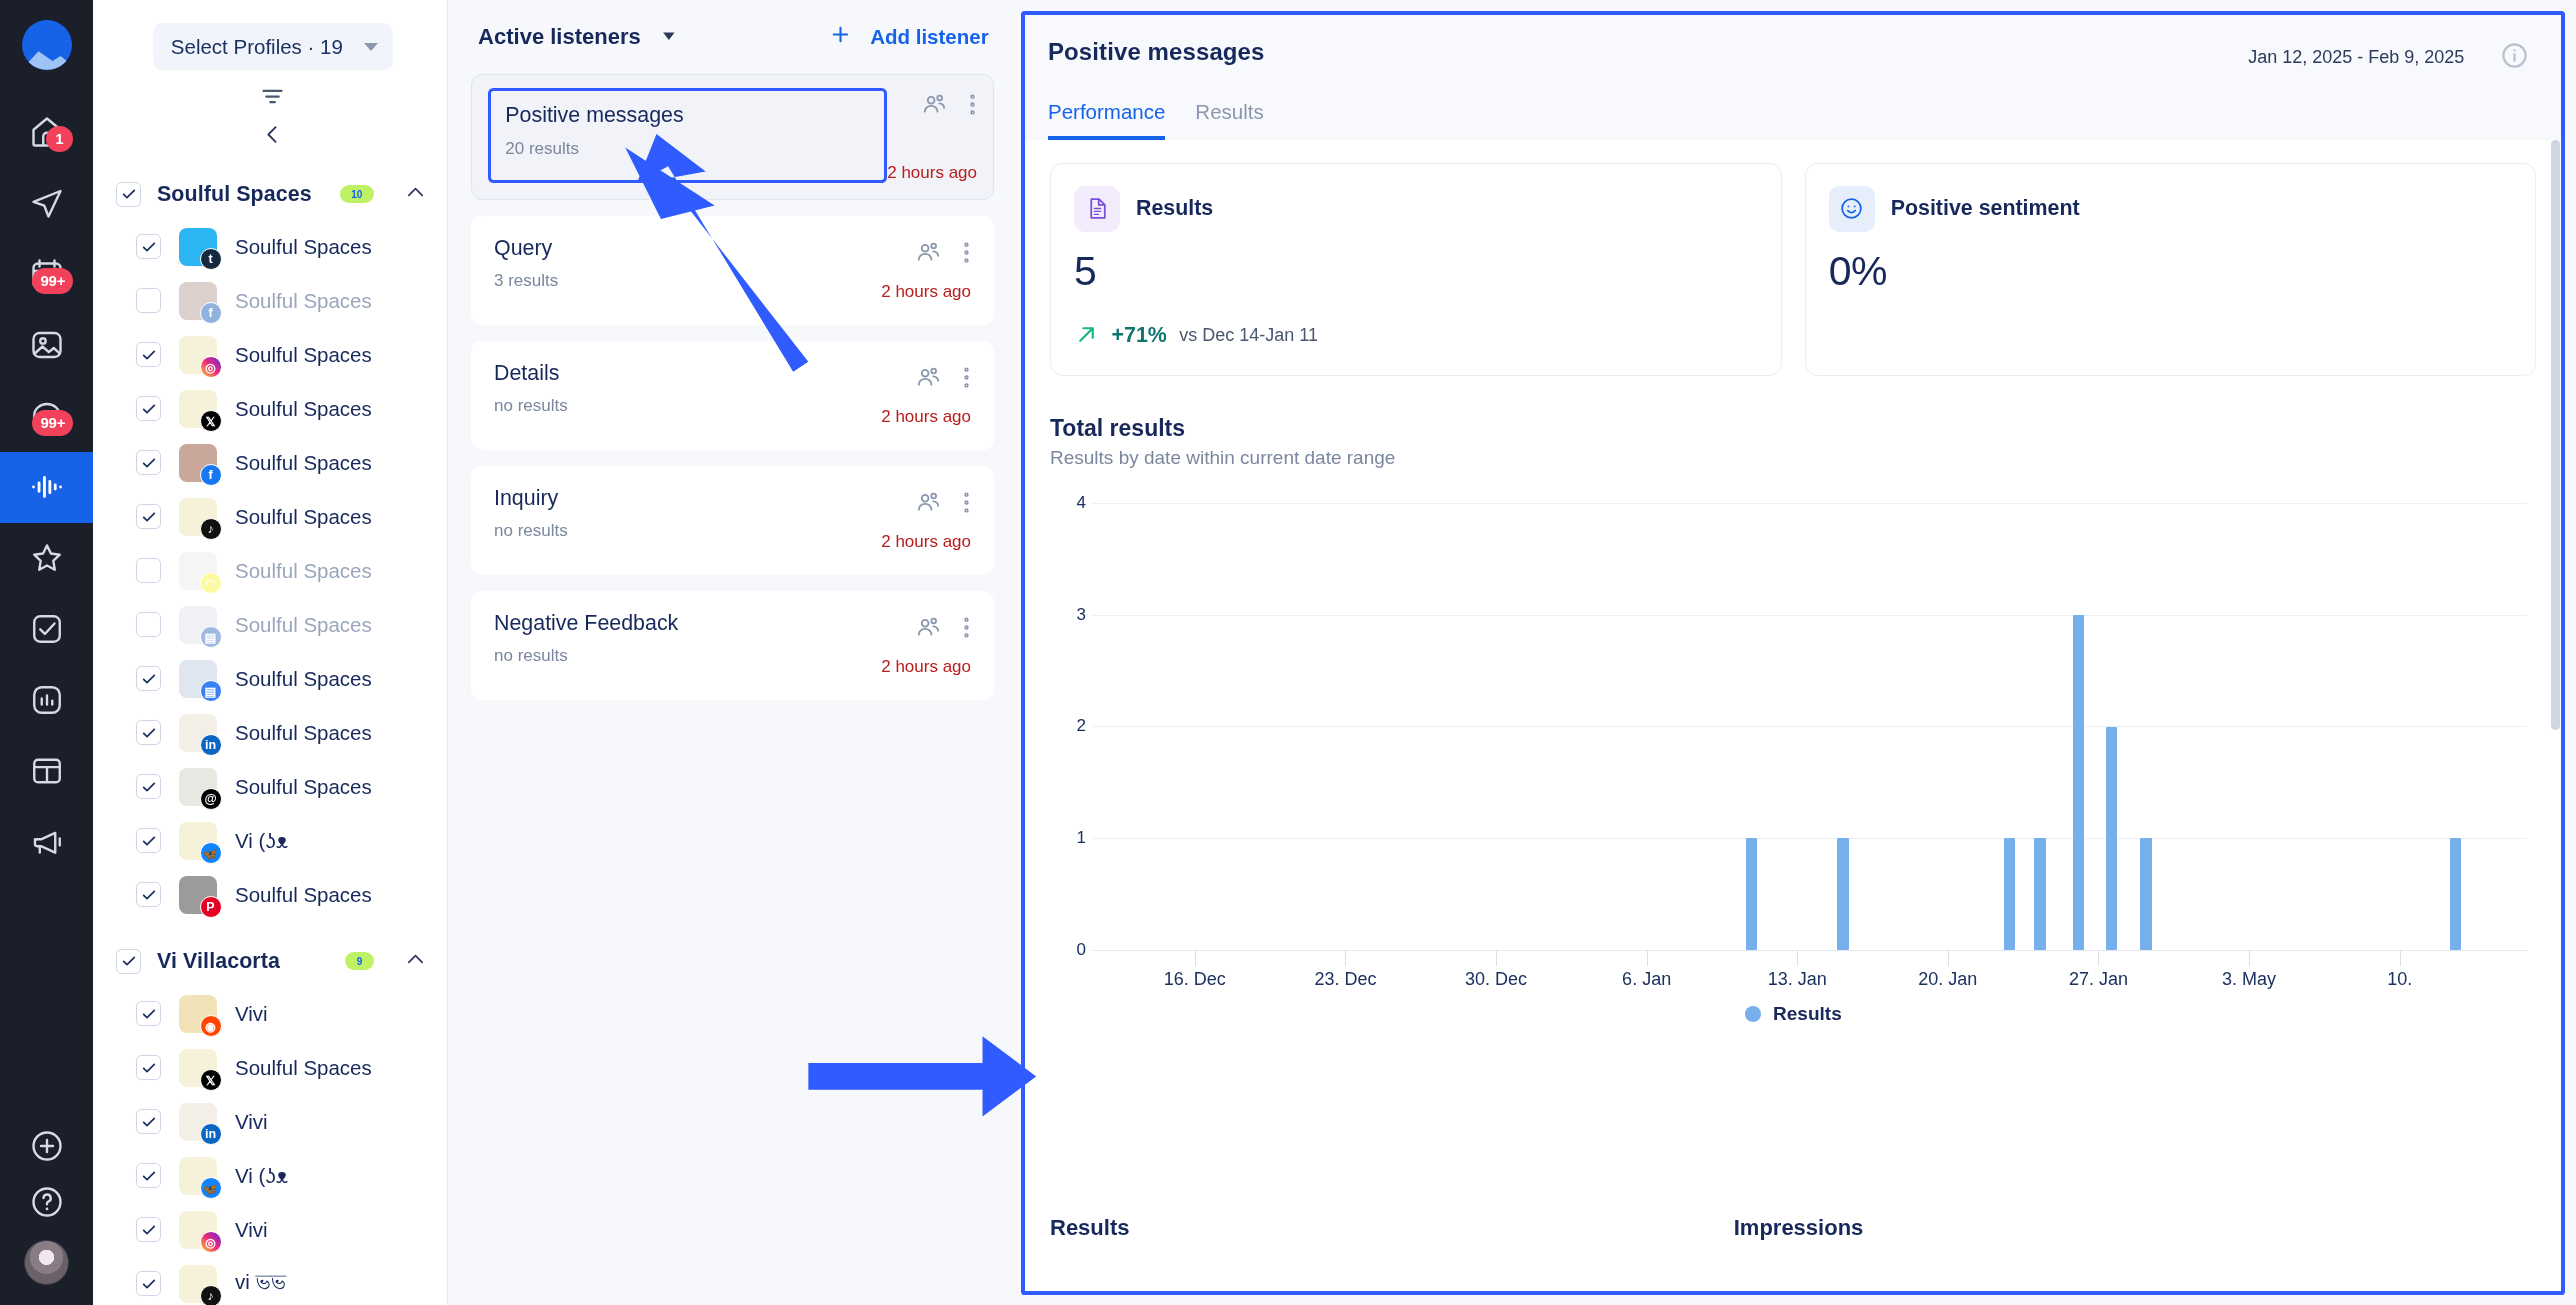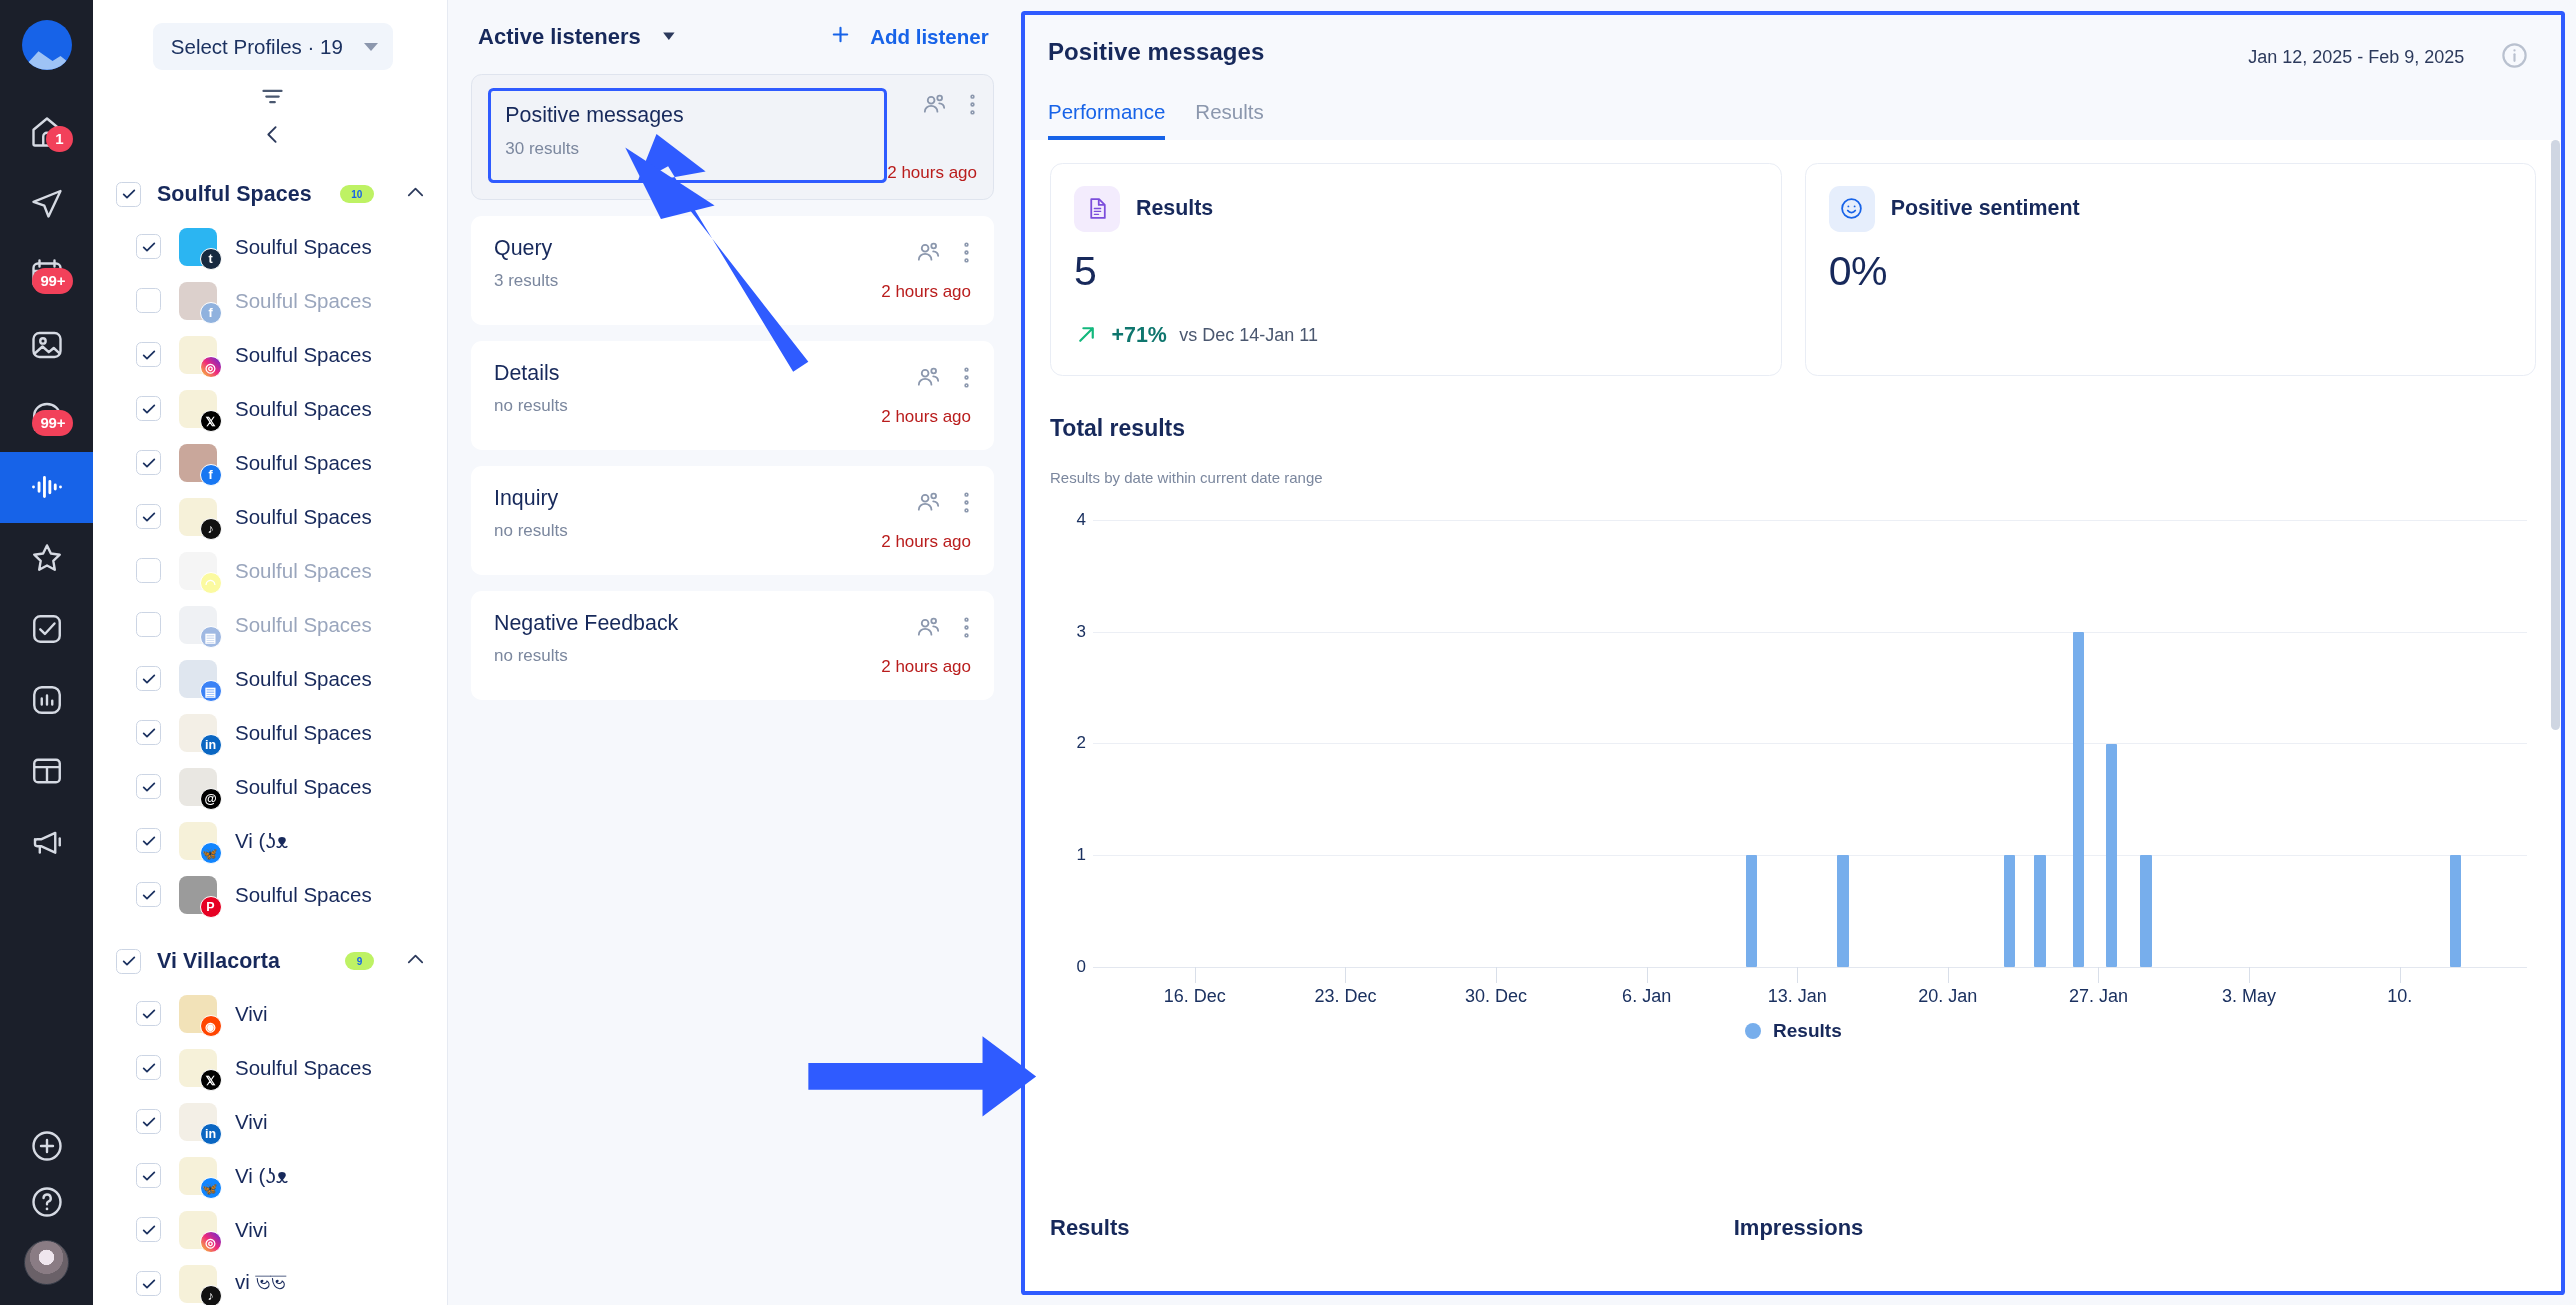--- a/index.html
+++ b/index.html
@@ -106,21 +106,21 @@
   .mc-icon { width:46px; height:46px; border-radius:10.7px; display:flex;
     align-items:center; justify-content:center; }
   .mc-label { font-size:21.4px; font-weight:700; color:#17295b; }
   .mc-value { font-size:41px; font-weight:500; color:#17295b; margin-top: 16px; letter-spacing:-0.4px;}
   .mc-delta { display:flex; align-items:center; gap:12.5px; margin-top: 27px; }
   .delta-pct { font-size:21.4px; font-weight:700; color:#0f766e; }
   .delta-vs { font-size:18px; color:#4a576f; }
 
   .chart-block { margin-top: 39px; }
   .cb-title { font-size:23px; font-weight:700; color:#17295b; }
-  .cb-sub { font-size:15px; color:#7b879e; margin-top: 27px; }
+  .cb-sub { font-size:19px; color:#7b879e; margin-top: 5px; }
   .plot { position:relative; margin-top: 34px; height: 482px; }
   .yaxis { position:absolute; left:0; top:0; width: 36px; height: 447px; }
   .ylab { position:absolute; right:0; font-size:17px; color:#1b3160; transform: translateY(-50%); }
   .grid { position:absolute; left:43px; right:9px; top:0; height:447px; }
   .gline { position:absolute; left:0; right:0; height:0.9px; background:#eceff5; }
   .gline.zero { background:#e3e7ef; }
   .bars { position:absolute; left:43px; right:9px; top:0; height:447px; }
   .bar { position:absolute; bottom:0; width: 11.6px; background:#77aeec; border-radius:0.9px; }
   .xticks { position:absolute; left:43px; right:9px; top:447px; height: 50px; }
   .xtick { position:absolute; top:0; width:0.9px; height:16px; background:#d9dfe9; }
@@ -564,21 +564,21 @@
               <path d="M12 5v14M5 12h14"></path>
             </svg>
         </span>
         <span>Add listener</span>
       </div>
     </div>
     <div id="listener-cards">
         <div class="lcard selected">
           <div class="lsel-inner">
             <div class="lname">Positive messages</div>
-            <div class="lres">30 results</div>
+            <div class="lres">20 results</div>
           </div>
           <div class="lright">
             <div class="lr-icons">
               <span><svg width="27" height="27" viewBox="0 0 24 24" fill="none" stroke="#8b97ad" stroke-width="1.6" stroke-linecap="round" stroke-linejoin="round">
                   <circle cx="9" cy="8.2" r="3"></circle>
                   <path d="M3.4 18.4c0-3 2.5-5.2 5.6-5.2s5.6 2.2 5.6 5.2"></path>
                   <circle cx="16.6" cy="6.2" r="2.1"></circle>
                   <path d="M16.2 11c2.3.1 4.2 1.8 4.4 4"></path>
                 </svg></span>
               <span><svg width="9" height="27" viewBox="0 0 6 24" fill="none" stroke="#8b97ad" stroke-width="1.5">

